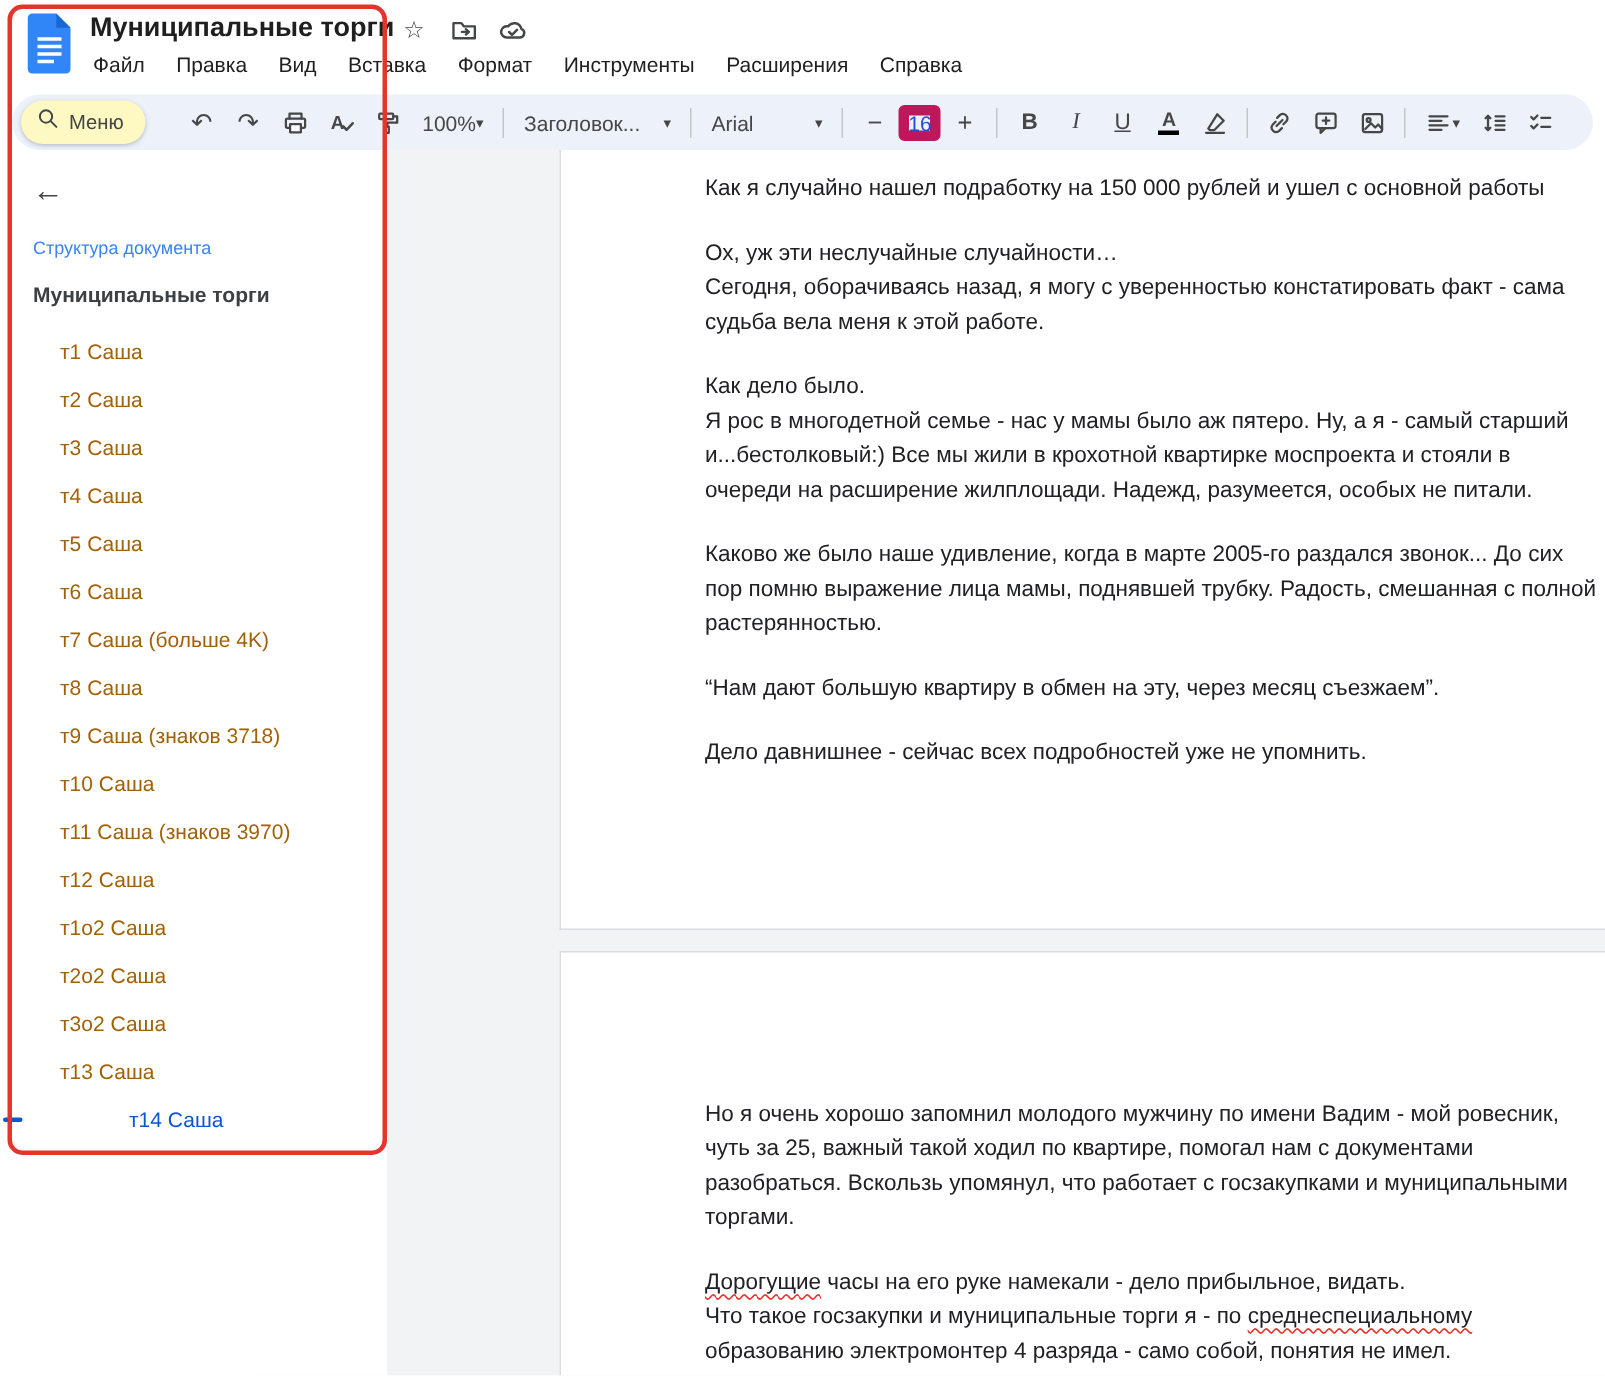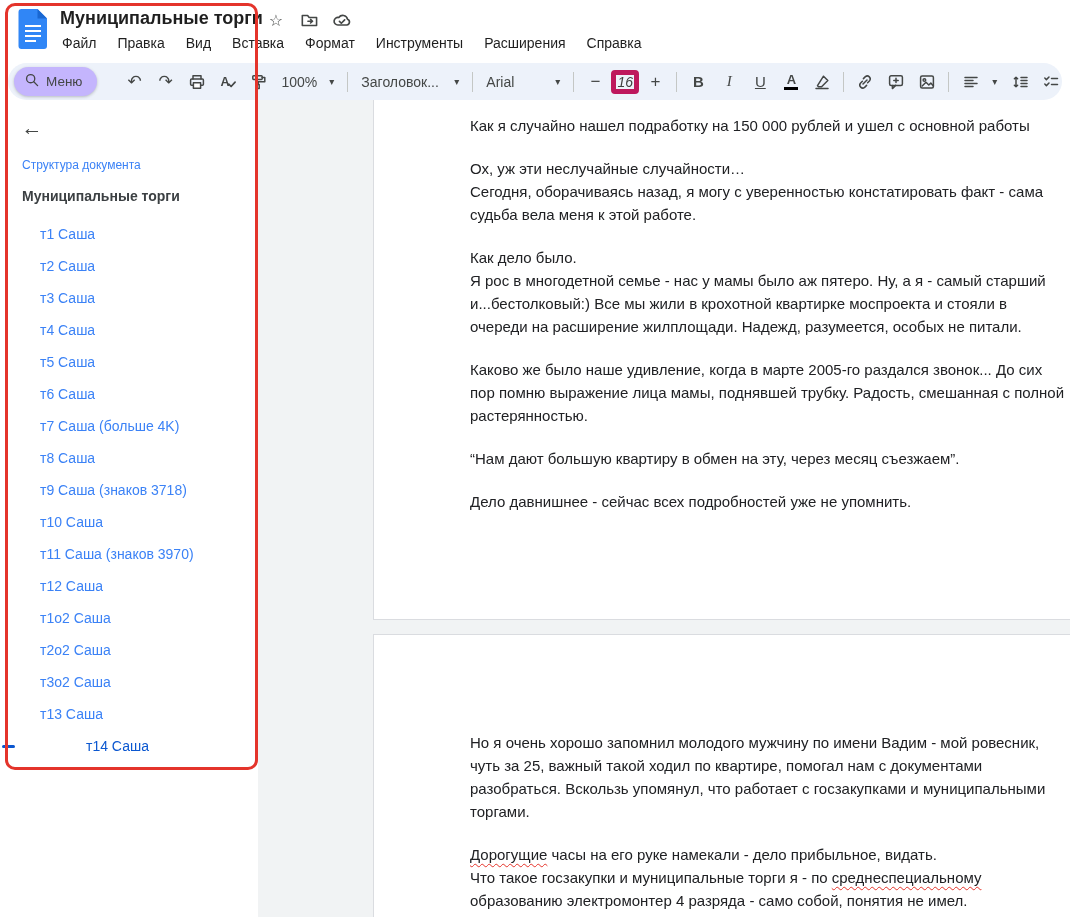--- a/index.html
+++ b/index.html
@@ -12,49 +12,49 @@
   .docs-logo { position: absolute; left: 18px; top: 8px; width: 30px; height: 42px; cursor: pointer; }
   .doc-title { position: absolute; left: 60px; top: 8px; font-size: 18px; font-weight: 700; color: #1f1f1f; white-space: nowrap; }
   .title-icons { position: absolute; left: 266px; top: 10px; display: flex; gap: 13px; align-items: center; color: #444746; }
   .title-icons .ticon { width: 20px; height: 20px; display: flex; align-items: center; justify-content: center; font-size: 16px; }
   .menubar { position: absolute; left: 54px; top: 32px; display: flex; gap: 5px; }
   .menubar span { font-size: 14px; color: #1f1f1f; padding: 3px 8px; border-radius: 5px; cursor: pointer; white-space: nowrap; }
 
   
   .toolbar { position: absolute; left: 8px; top: 63px; width: 1054px; height: 37px; background: #edf2fa;
              border-radius: 19px; display: flex; align-items: center; padding: 0 6px; gap: 1px; overflow: hidden; }
-  .menu-pill { display: flex; align-items: center; gap: 6px; background: #c4b5fd; border-radius: 15px; height: 29px;
+  .menu-pill { display: flex; align-items: center; gap: 6px; background: #fef9c3; border-radius: 15px; height: 29px;
                padding: 0 14px 0 10px; box-shadow: 0 1px 3px rgba(60,64,67,.3); margin-right: 22px; cursor: pointer; }
   .menu-pill-label { font-size: 13.5px; color: #444746; }
   .tbtn { width: 30px; height: 30px; border: none; background: transparent; display: flex; align-items: center;
           justify-content: center; color: #444746; font-family: inherit; cursor: pointer; border-radius: 4px; flex: 0 0 auto; }
   .tbtn .uni { font-size: 17px; line-height: 1; color: #444746; }
-  .tdd { display: flex; align-items: center; gap: 12px; padding: 0 7px; height: 30px; cursor: pointer;
+  .tdd { display: flex; align-items: center; gap: 0; padding: 0 7px; height: 30px; cursor: pointer;
          font-size: 14px; color: #444746; border-radius: 4px; flex: 0 0 auto; white-space: nowrap; }
   .style-dd { width: 112px; justify-content: space-between; }
   .font-dd { width: 88px; justify-content: space-between; }
   .caret { font-size: 10px; color: #444746; }
   .tdiv { width: 1px; height: 20px; background: #c4c7c5; margin: 0 5px; flex: 0 0 auto; }
-  .size-box { width: 28px; height: 24px; border: 5px solid #be185d; border-radius: 4px; display: flex;
-              align-items: center; justify-content: center; font-size: 14px; color: #404040; cursor: text; flex: 0 0 auto; font-style: italic; }
+  .size-box { width: 28px; height: 24px; border: 7px solid #be185d; border-radius: 4px; display: flex;
+              align-items: center; justify-content: center; font-size: 14px; color: #1d4ed8; cursor: text; flex: 0 0 auto; }
   .bold { font-weight: 700; font-size: 15px; }
   .italic { font-style: italic; font-size: 15px; font-family: "Liberation Serif", serif; }
   .und { text-decoration: underline; font-size: 15px; }
   .acolor { flex-direction: column; gap: 1px; }
   .a-letter { font-size: 13px; font-weight: 700; line-height: 13px; color: #444746; }
   .a-bar { width: 14px; height: 3px; background: #000; }
 
   
   .sidebar { position: absolute; left: 0; top: 100px; width: 258px; height: 817px; background: #fff; z-index: 4; }
   .back-btn { position: absolute; left: 16px; top: 12px; width: 32px; height: 32px; border: none; background: transparent;
               font-size: 21px; color: #444746; cursor: pointer; border-radius: 50%; }
   .panel-label { position: absolute; left: 22px; top: 58px; font-size: 12px; color: #3b82f6; }
   .outline-heading { position: absolute; left: 22px; top: 88px; font-size: 14px; font-weight: 700; color: #3c4043; cursor: pointer; }
   .outline-list { position: absolute; left: 0; top: 118px; width: 258px; }
-  .outline-item { height: 32px; line-height: 32px; padding-left: 40px; font-size: 14px; color: #3b82f6;
+  .outline-item { height: 32px; line-height: 32px; padding-left: 40px; font-size: 14px; color: #a16207;
                   cursor: pointer; white-space: nowrap; overflow: hidden; }
   .outline-item.active { color: #0b57d0; font-weight: 500; margin-left: 46px; }
   .active-dash { position: absolute; left: 2px; top: 645px; width: 13px; height: 3px; background: #0b57d0; border-radius: 2px; }
 
   
   .canvas { position: absolute; left: 258px; top: 100px; width: 912px; height: 817px; background: #f1f3f4; overflow: hidden; }
   .page { position: absolute; left: 115px; width: 760px; background: #fff; border: 1px solid #dadce0; }
   .page1 { top: 0; height: 520px; border-top: none; }
   .page2 { top: 534px; height: 440px; }
   .ptext { padding: 14px 66px 0 96px; font-size: 15px; line-height: 23px; color: #202124; }

